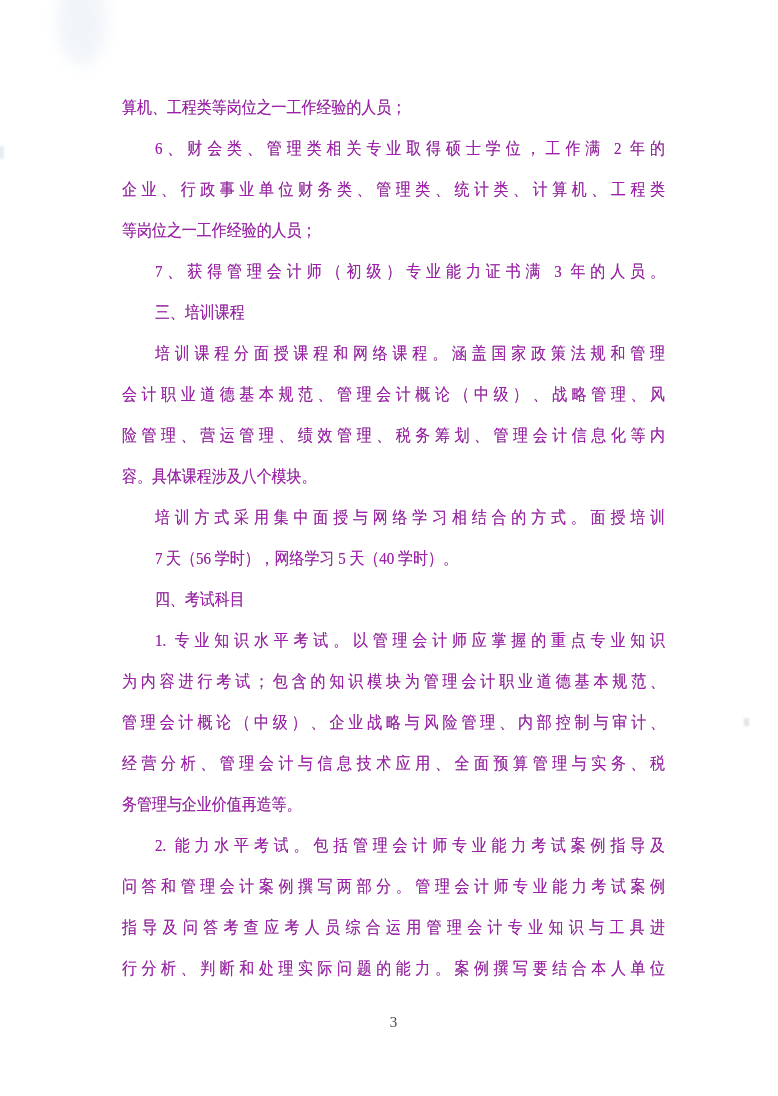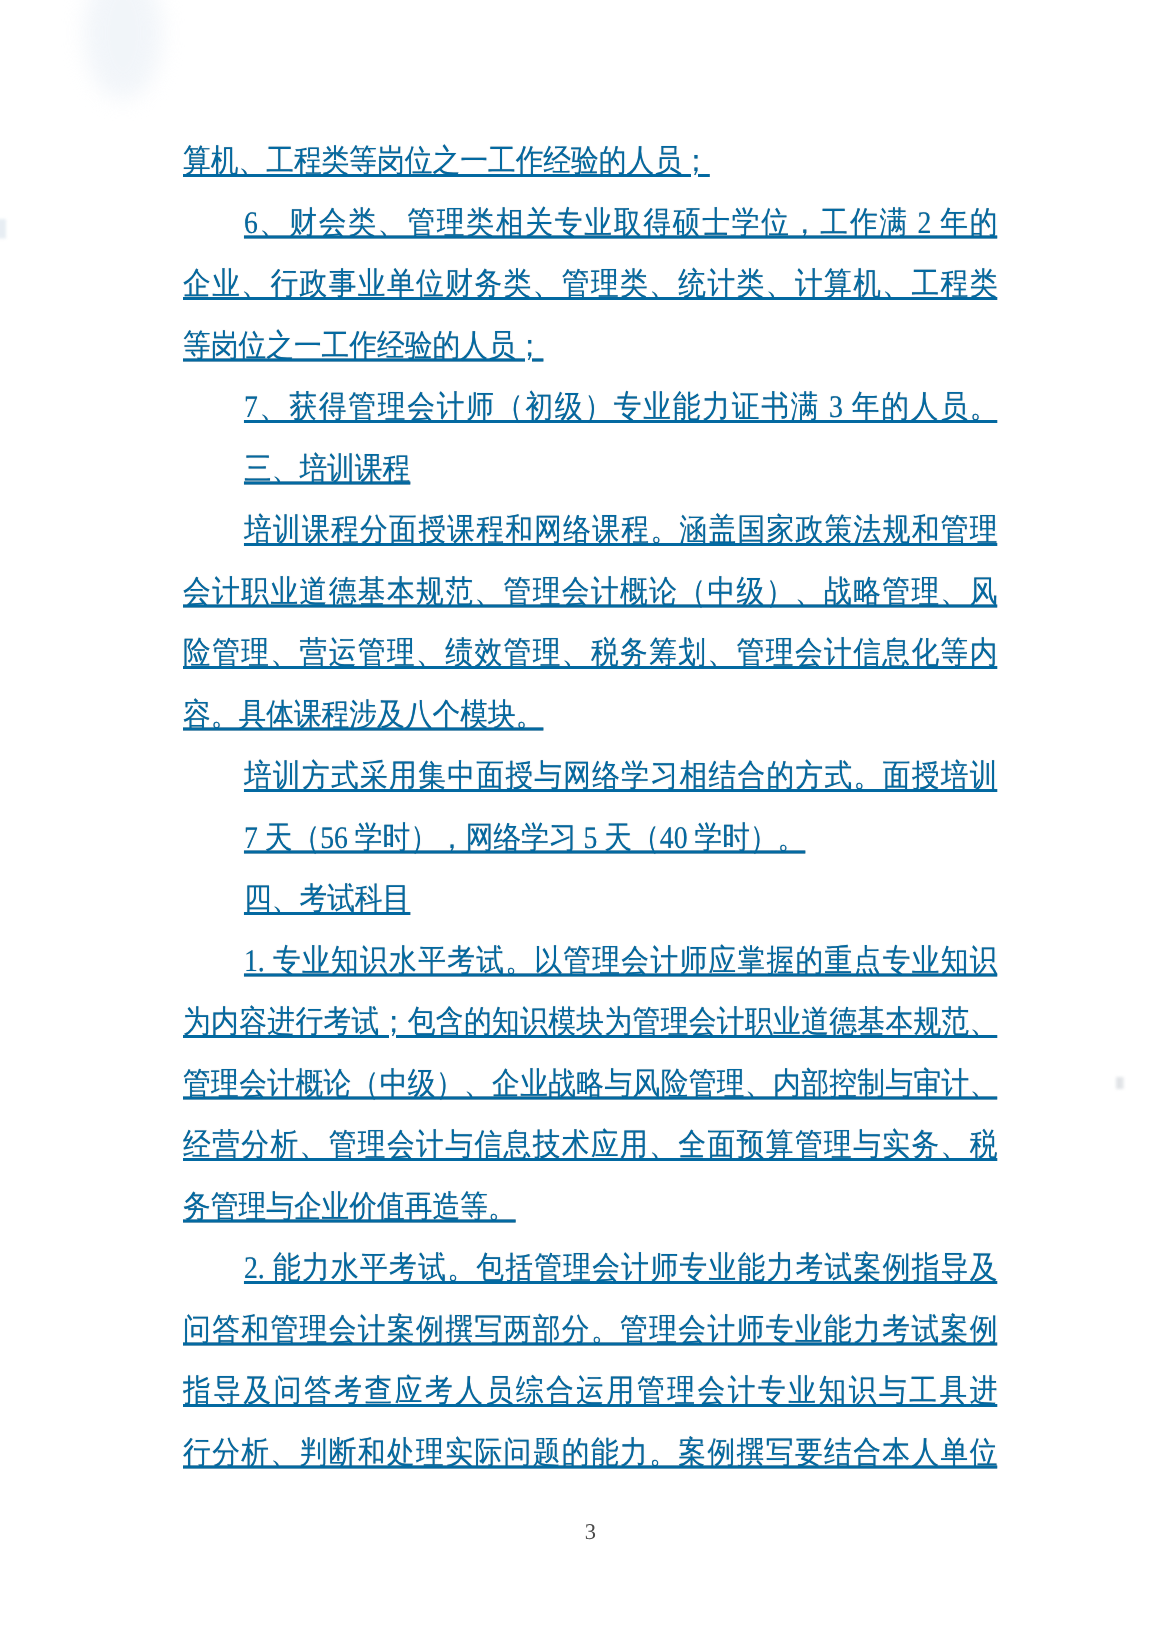--- a/index.html
+++ b/index.html
@@ -46,23 +46,22 @@
     background: #c9ced4;
     filter: blur(1px);
     opacity: 0.55;
   }
   
   .textcol {
     position: absolute;
     left: 122px;
     top: 87px;
     width: 617px;          
-    color: #0369a1;
-    font-size: 21px;
-    text-decoration: underline;
+    color: #a21caf;
+    font-size: 17px;
   }
   .line {
     height: 41px;
     line-height: 41px;
     overflow: hidden;
     white-space: normal;
     transform: scaleX(0.88);   
     transform-origin: 0 0;
     text-shadow: 0 0 0.5px rgba(66,66,66,0.55);
   }

